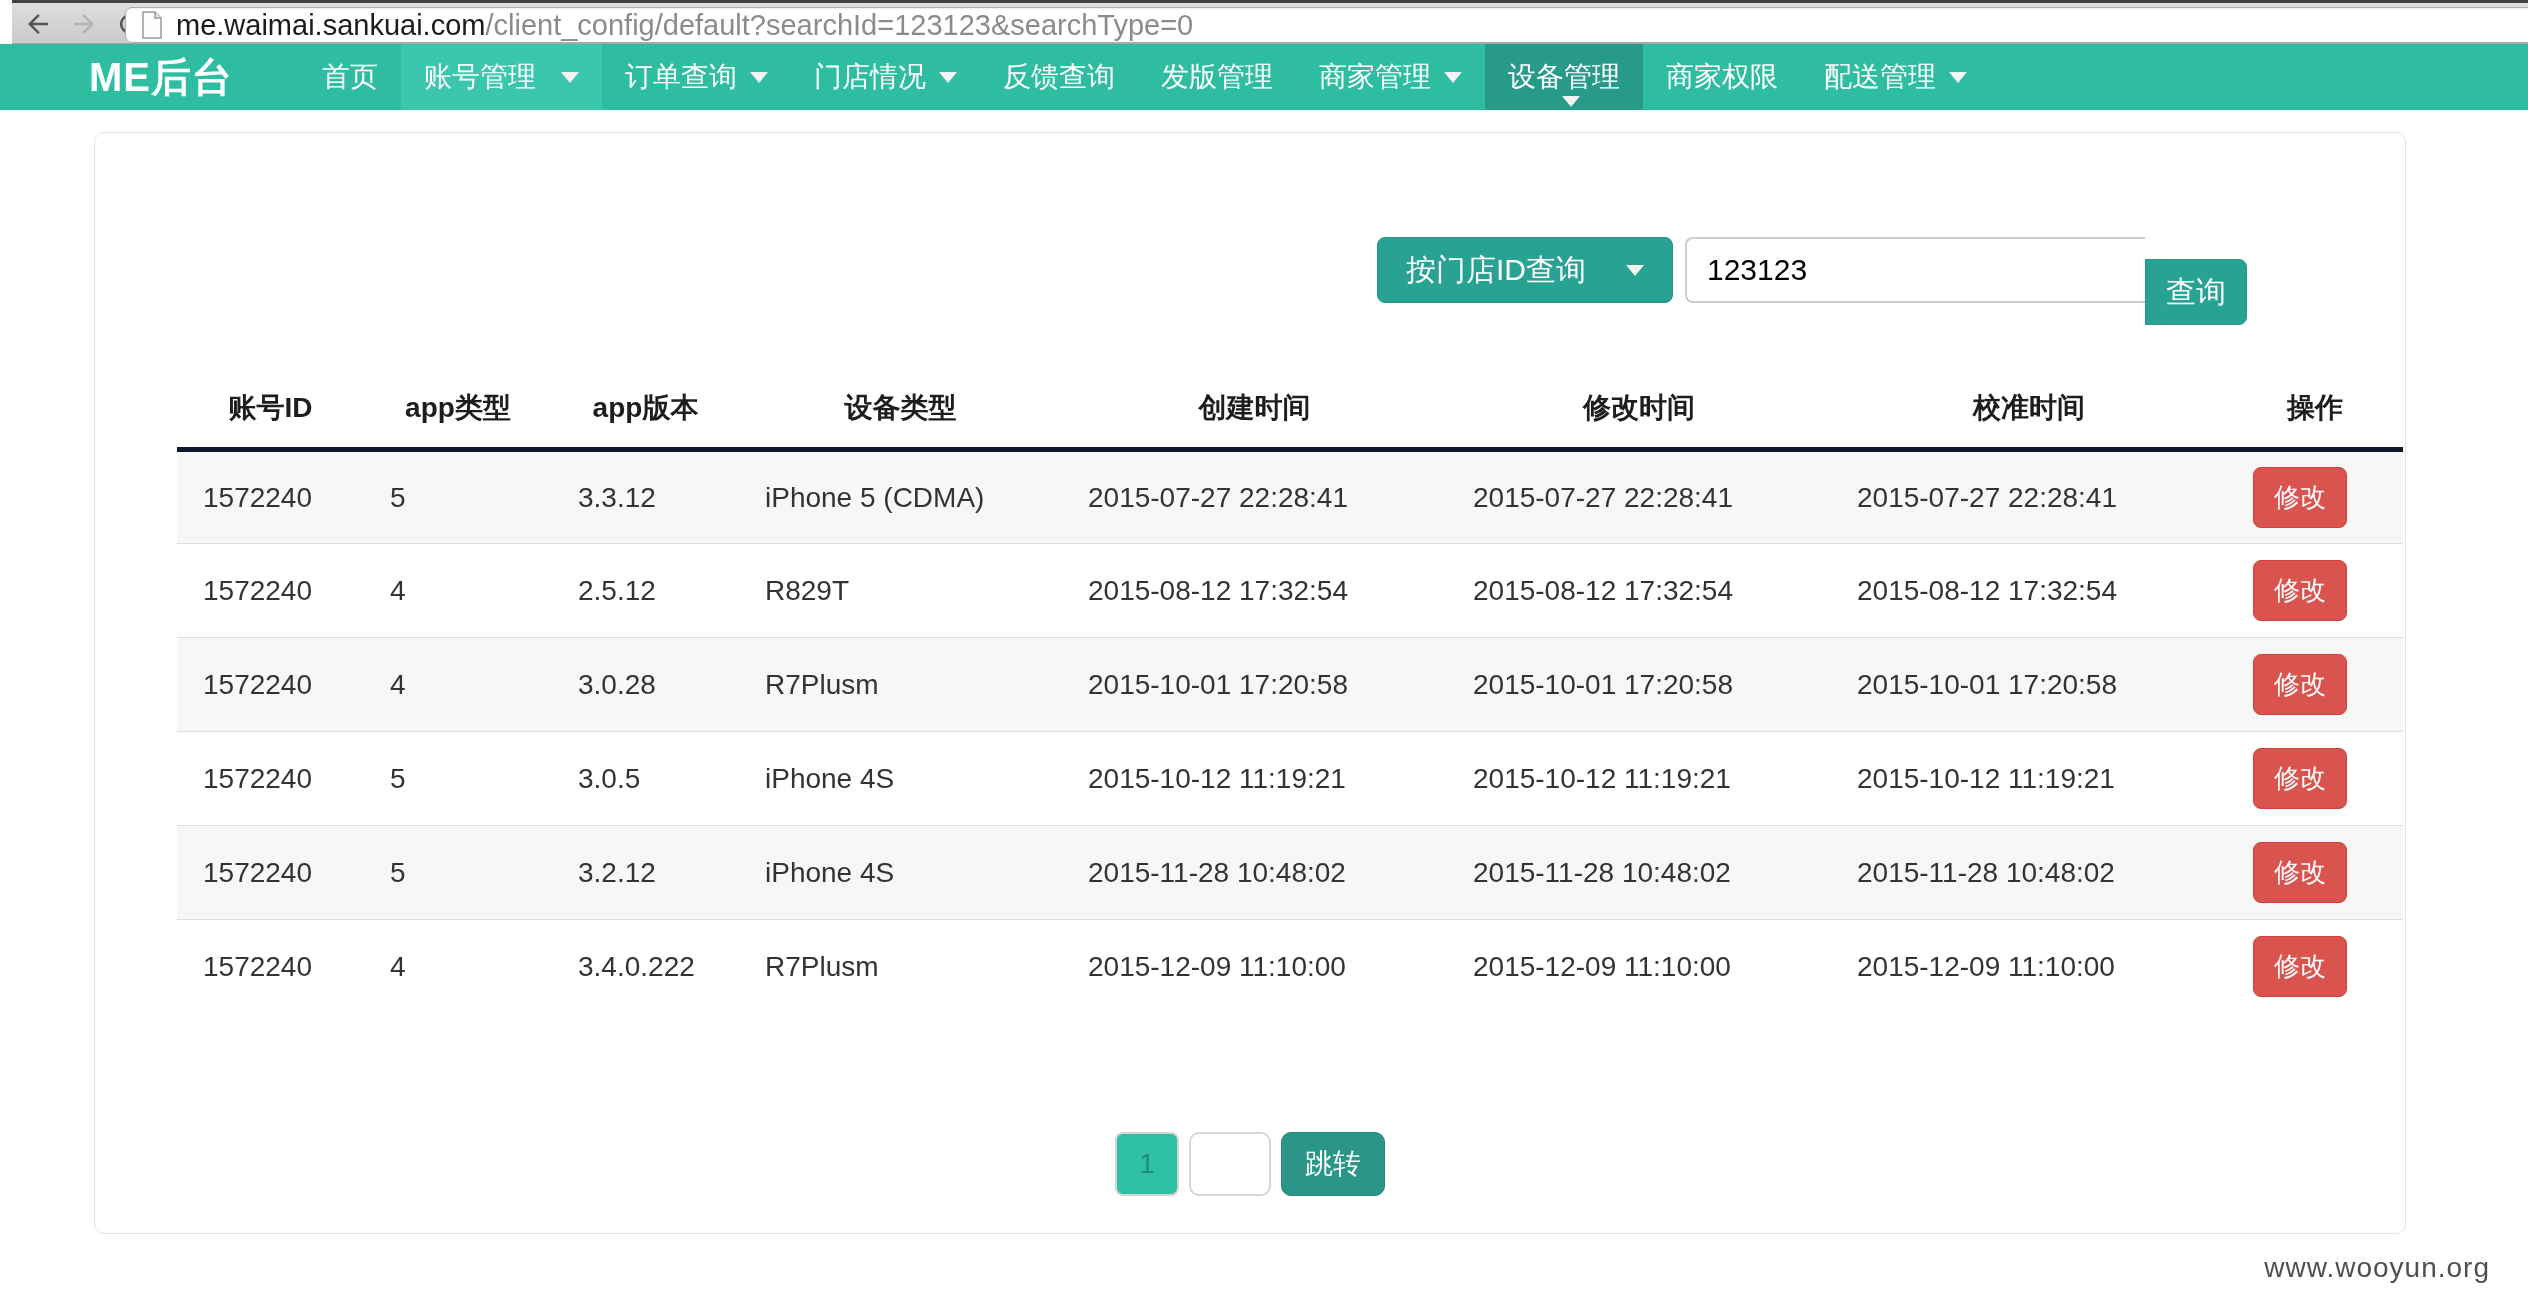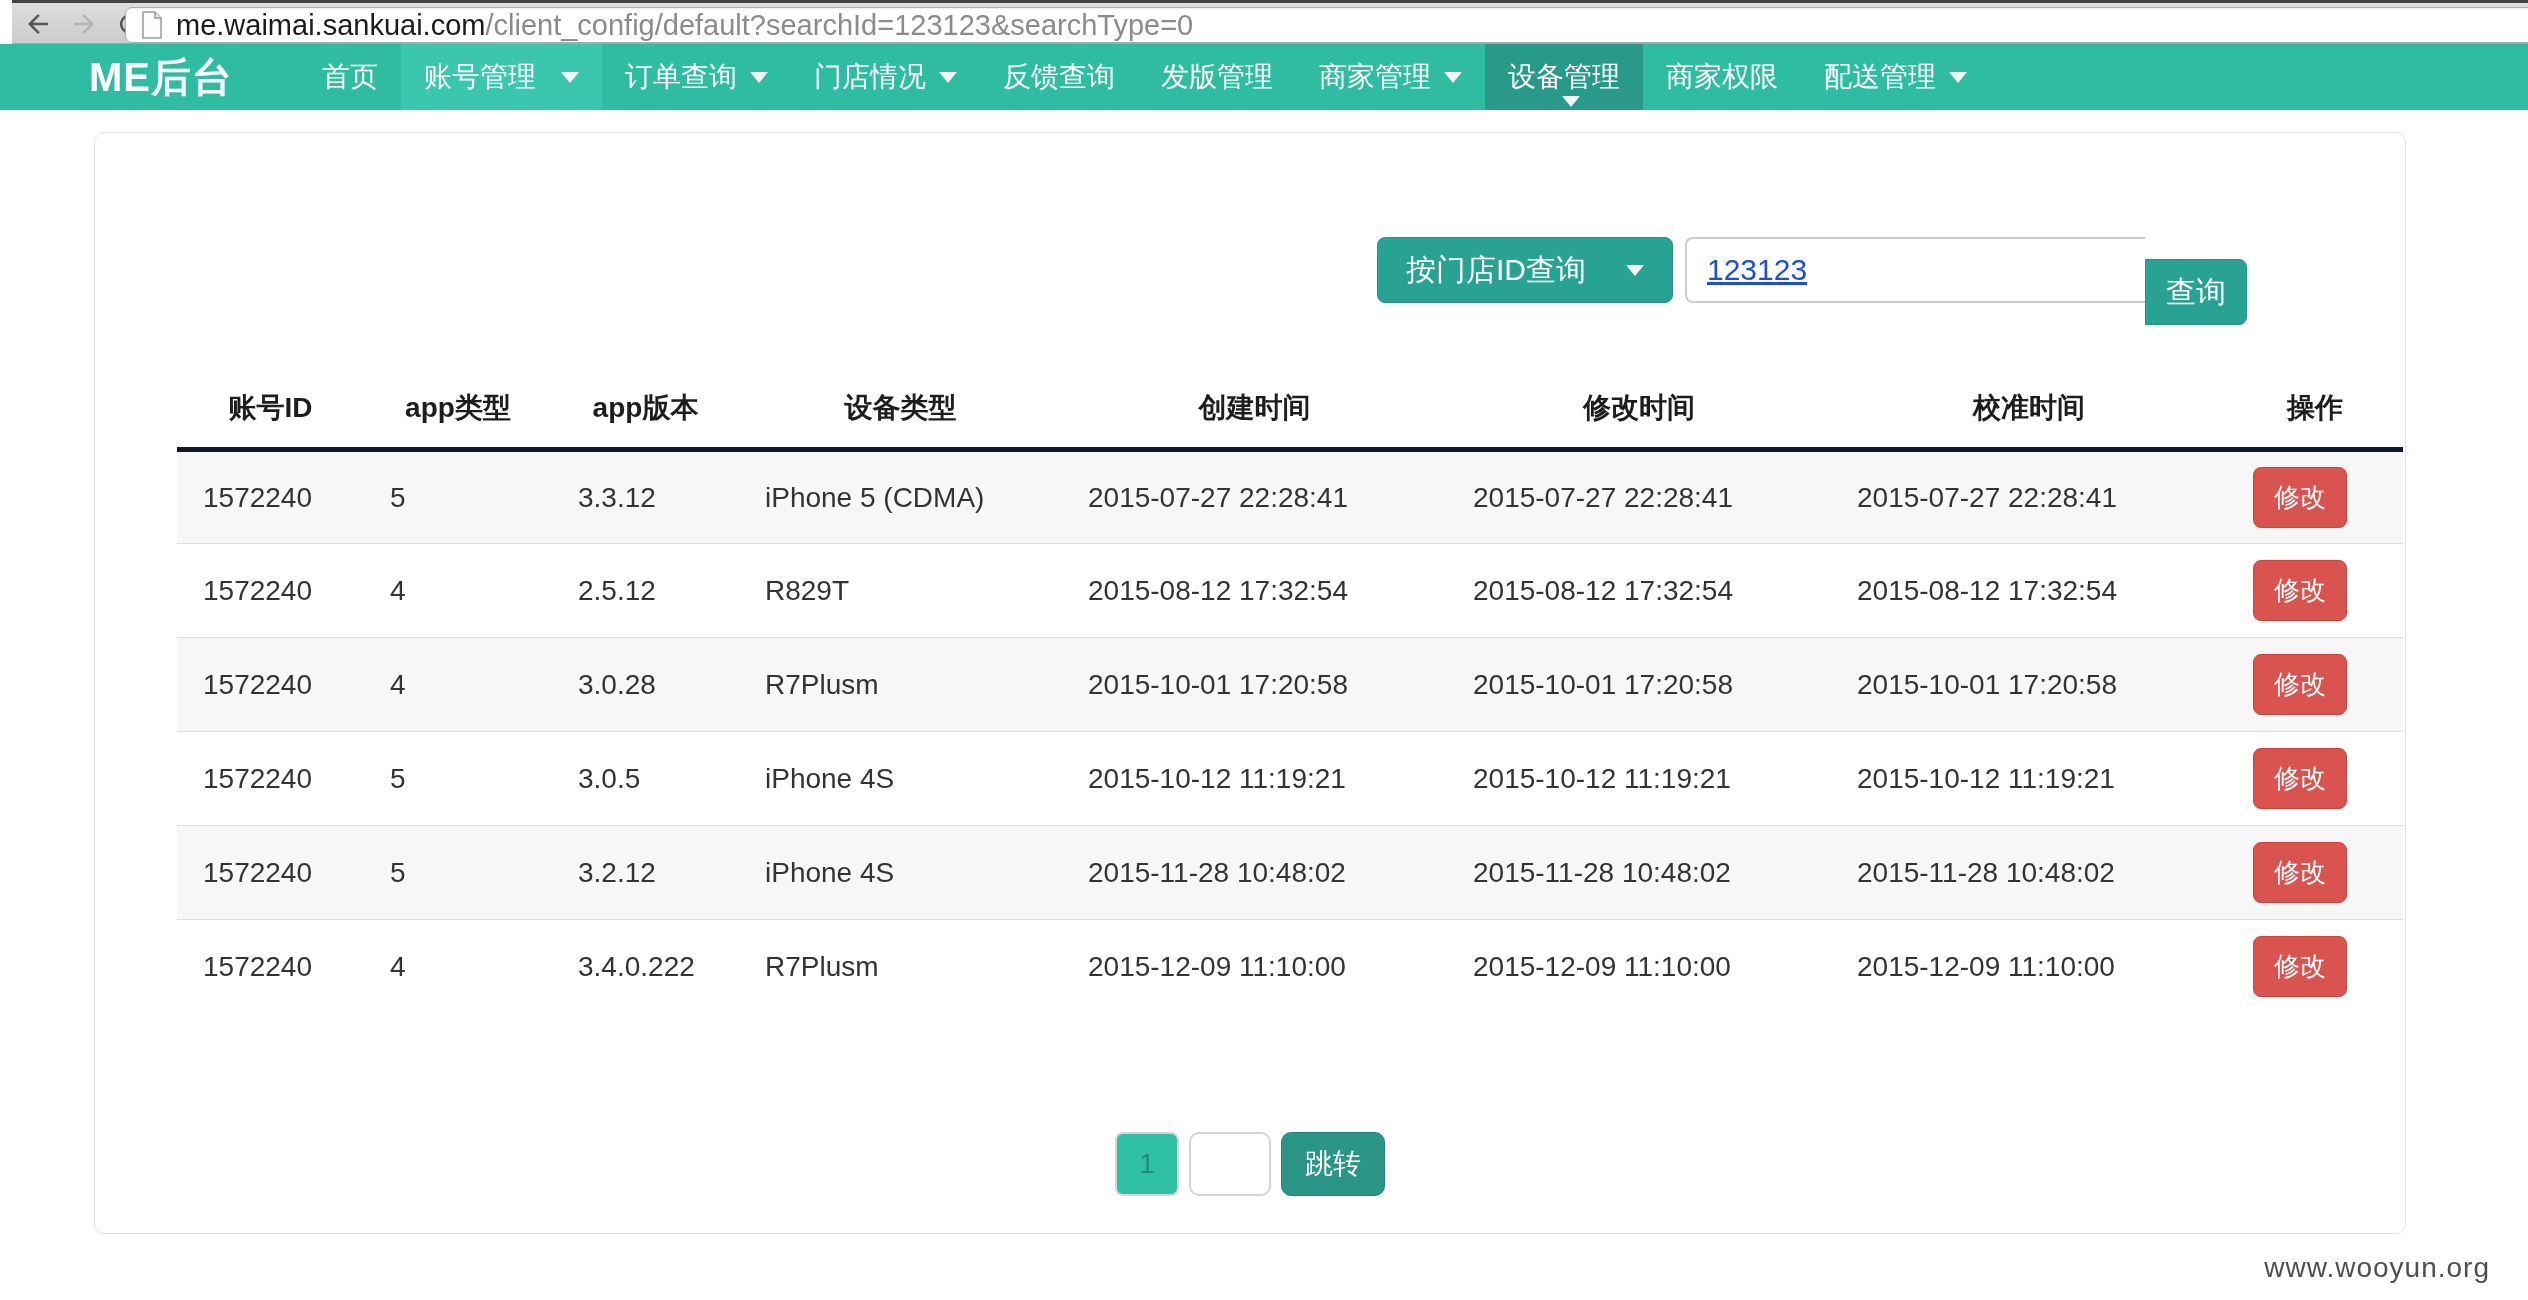--- a/index.html
+++ b/index.html
@@ -39,21 +39,21 @@
            background:#fff; border:1px solid #e2e2e2; border-radius:10px; }
 
   .search-row { display:flex; justify-content:flex-end; align-items:center;
                 margin-top:104px; padding-right:158px; }
   .filter-btn { height:66px; display:flex; align-items:center; padding:0 28px;
                 background:#28a393; border:1px solid #23968a; border-radius:8px;
                 color:#fff; font-size:30px; cursor:pointer; margin-right:12px; }
   .filter-btn .caret { margin-left:40px; }
   .input-group { display:flex; height:66px; }
   .search-input { width:460px; height:66px; border:2px solid #ccc; border-right:none;
-                  border-radius:8px 0 0 8px; font-size:30px; padding:0 20px; color:#1d4ed8; outline:none;text-decoration:underline; }
+                  border-radius:8px 0 0 8px; font-size:30px; padding:0 20px; color:#000000; outline:none; }
   .submit-btn { width:102px; height:66px; background:#28a393; border:1px solid #23968a;
                 border-radius:0 8px 8px 0; color:#fff; font-size:30px; cursor:pointer;margin-top:22px; }
 
   
   table { margin:66px 2px 0 82px; width:calc(100% - 84px); border-collapse:collapse; table-layout:fixed; }
   th { text-align:center; font-size:28px; font-weight:bold; color:#1d1d1d;
        padding:20px 26px; border-bottom:5px solid #0f172a; }
   td { font-size:28px; color:#333; padding:0 26px; height:94px; }
   tbody tr { border-top:1px solid #ddd; }
   tbody tr:nth-child(odd) { background:#f7f7f7; }

